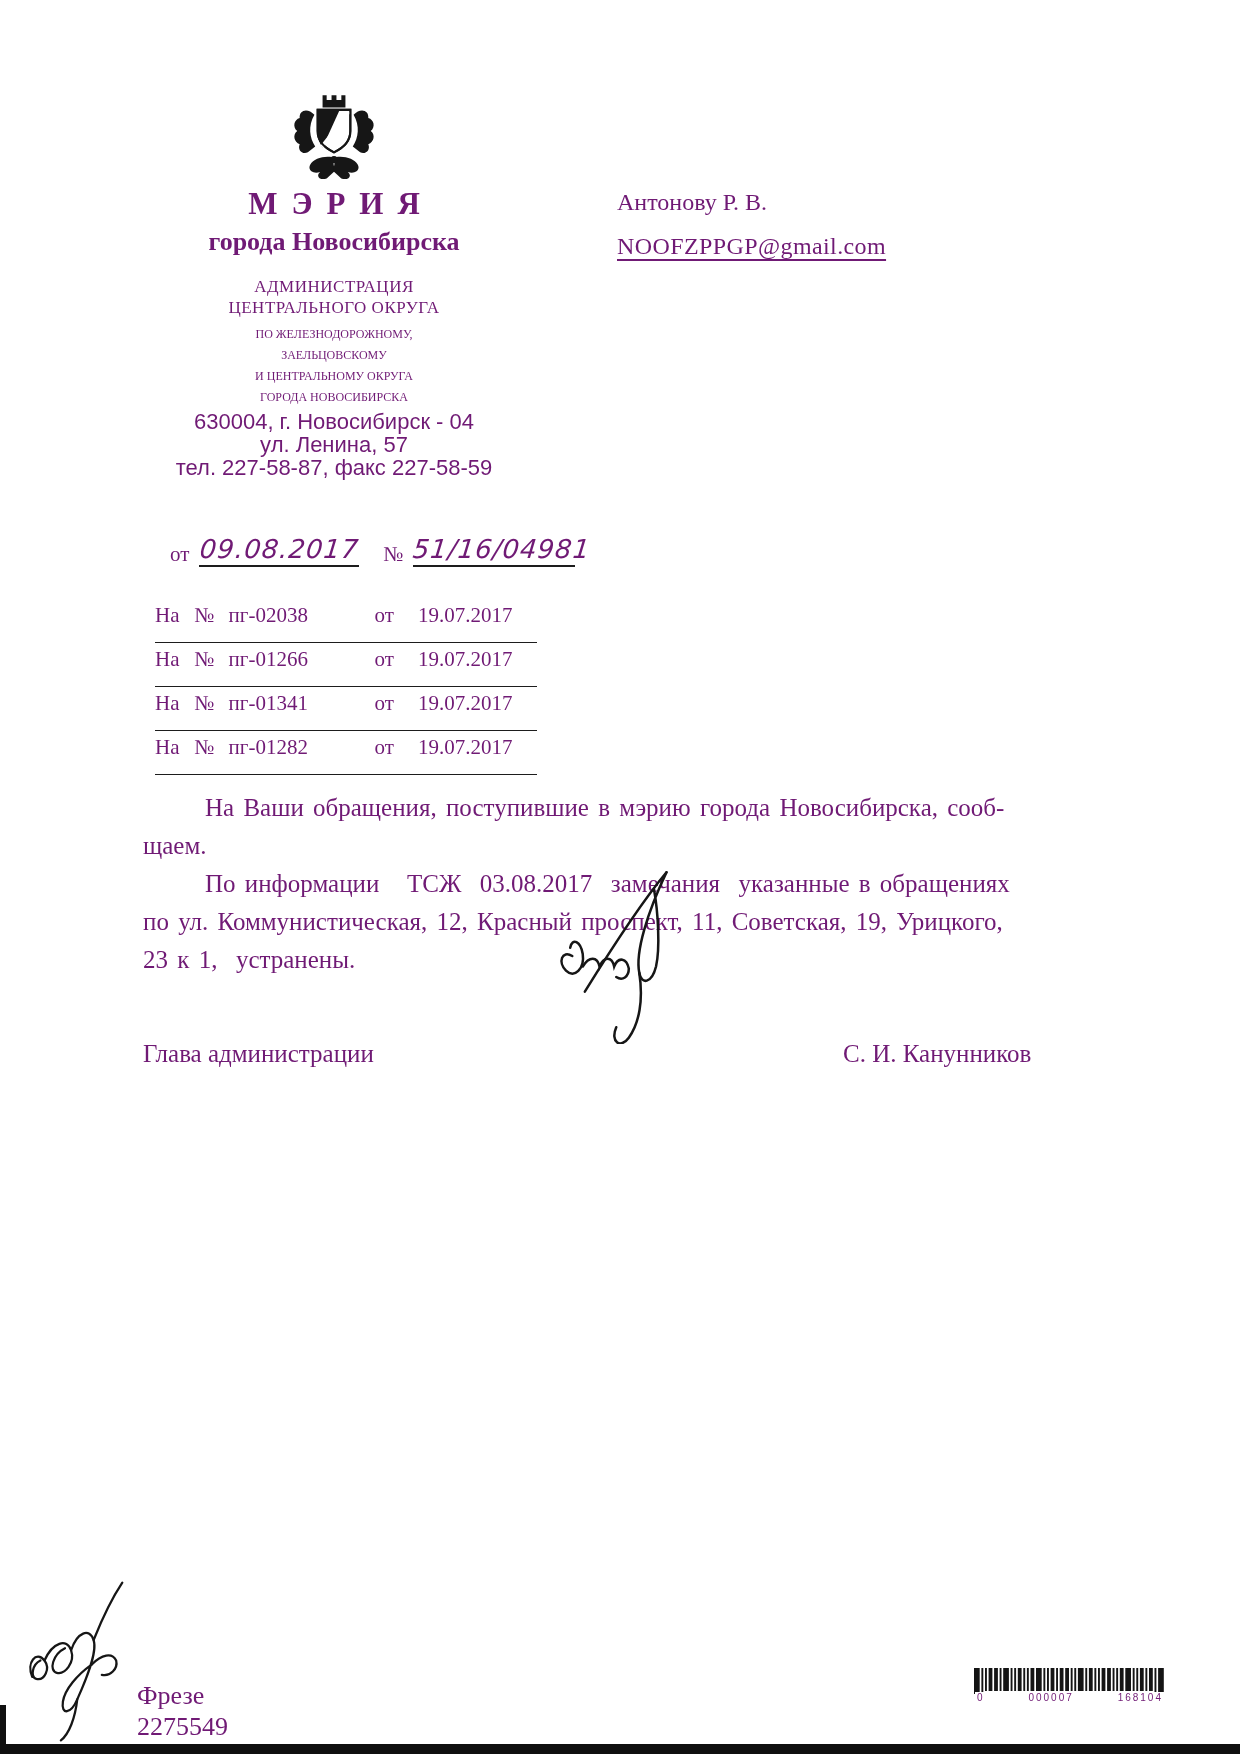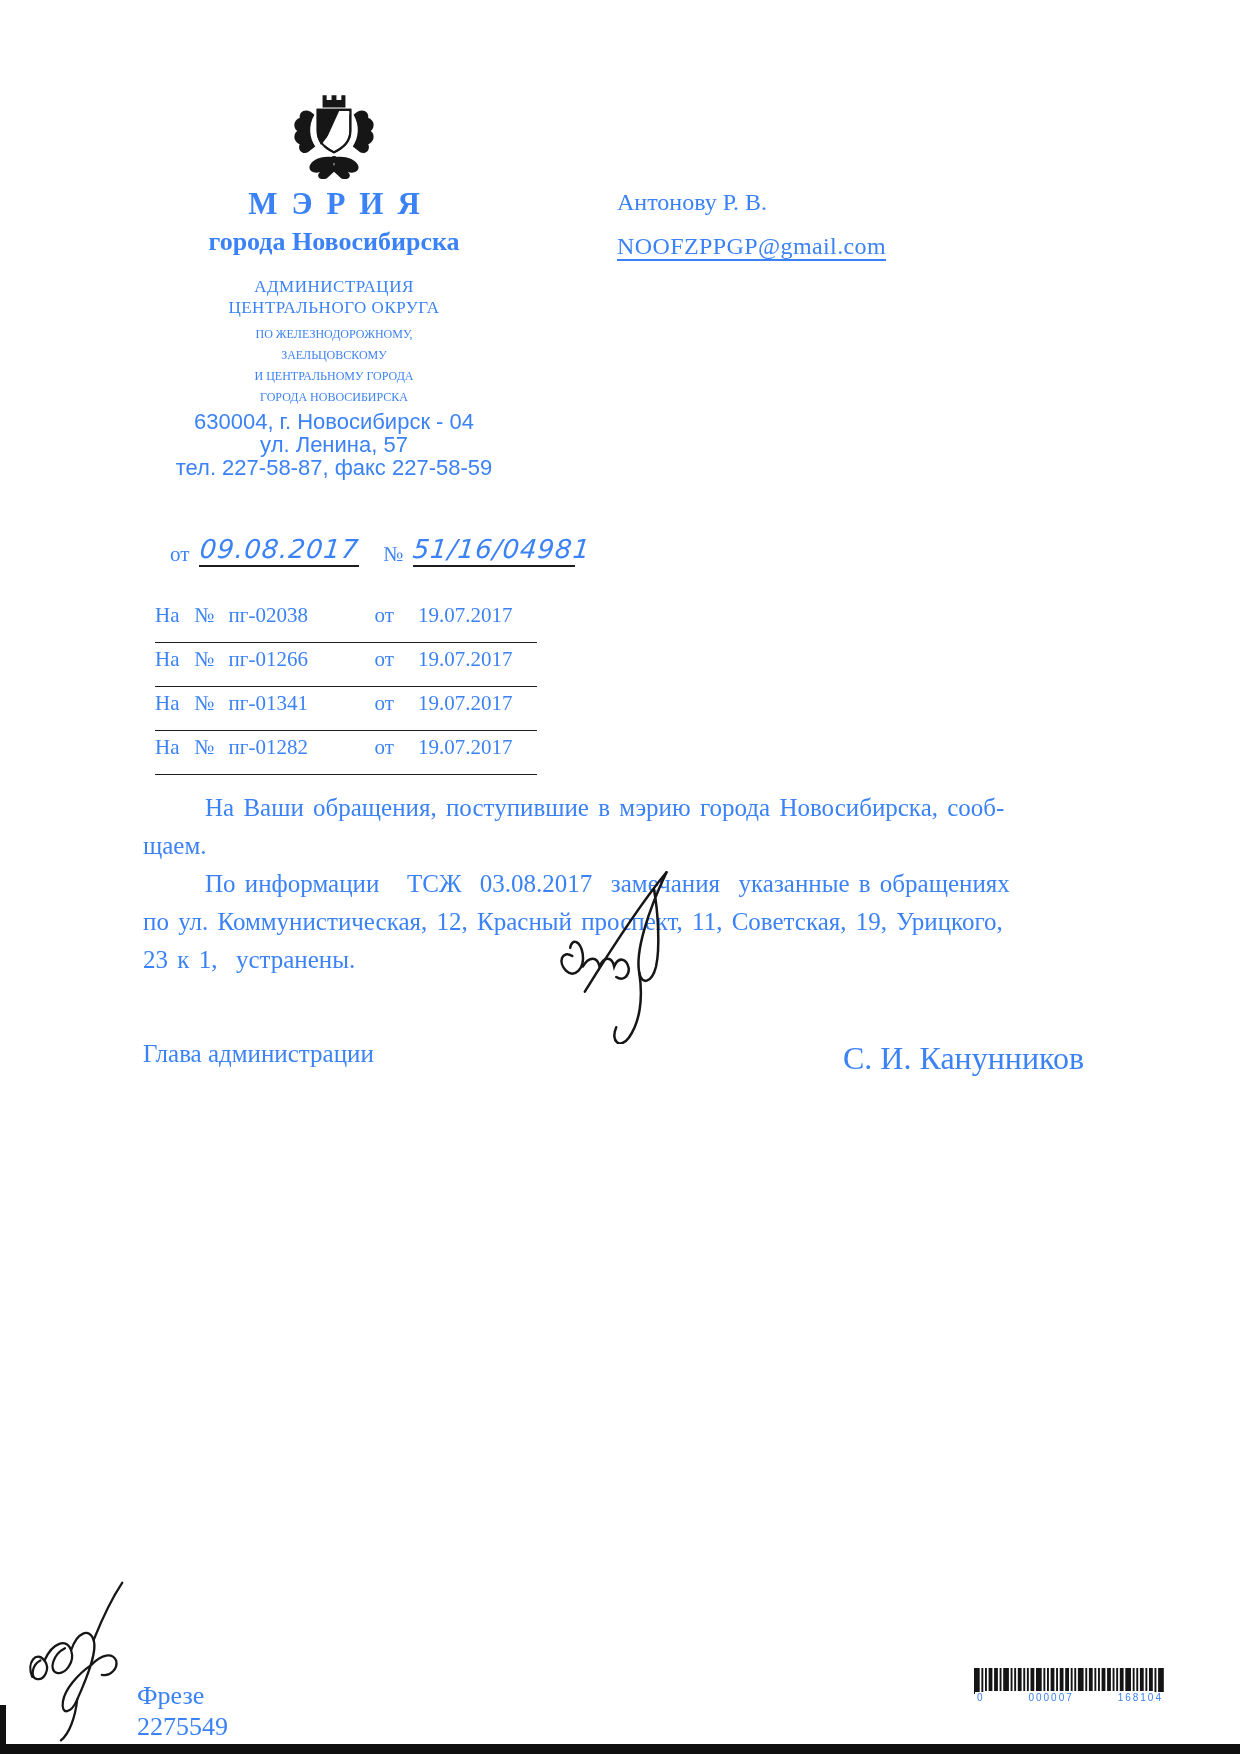--- a/index.html
+++ b/index.html
@@ -1,17 +1,17 @@
 <!DOCTYPE html>
 <html><head>
 <meta charset="utf-8">
 <style>
   html,body{margin:0;padding:0;background:#e8e8e8;}
   .page{position:relative;width:1240px;height:1754px;background:#ffffff;overflow:hidden;
-        font-family:"Liberation Serif",serif;color:#3b82f6;margin:0 auto;}
+        font-family:"Liberation Serif",serif;color:#701a75;margin:0 auto;}
 
   
   .letterhead{position:absolute;left:138px;top:92px;width:392px;text-align:center;}
   .emblem{display:block;margin:0 auto;}
   .org1{font-weight:700;font-size:31px;line-height:1.05;letter-spacing:14px;padding-left:14px;margin-top:8px;}
   .org2{font-weight:700;font-size:26px;line-height:1.2;margin-top:5px;}
   .dept-big{font-weight:400;font-size:17px;line-height:1.27;letter-spacing:0.5px;}
   .dept-big.first{margin-top:19px;}
   .dept-small{font-weight:400;font-size:12px;line-height:21px;margin-top:5px;}
   .addr{font-family:"Liberation Sans",sans-serif;font-size:22px;line-height:23px;margin-top:2px;}
@@ -39,21 +39,21 @@
   .ref-row .num{width:118px;}
   .ref-row .ot{margin-left:28px;margin-right:24px;}
 
   
   .body-text{position:absolute;left:143px;top:789px;width:970px;font-size:25px;line-height:38px;word-spacing:3px;}
   .body-line{white-space:pre;}
   .indent{text-indent:62px;}
 
   
   .sig-title{position:absolute;left:143px;top:1040px;font-size:25px;}
-  .sig-name{position:absolute;left:843px;top:1040px;font-size:32px;}
+  .sig-name{position:absolute;left:843px;top:1040px;font-size:25px;}
   .sig-svg{position:absolute;left:548px;top:866px;}
 
   
   .executor{position:absolute;left:137px;top:1680px;font-size:26px;line-height:31px;}
   .scribble-svg{position:absolute;left:24px;top:1578px;}
   .barcode{position:absolute;left:972px;top:1668px;width:196px;}
   .barcode-digits{display:flex;justify-content:space-between;width:190px;margin:-7px auto 0 auto;
                   font-family:"Liberation Sans",sans-serif;font-size:10px;letter-spacing:2px;}
   .barcode-digits span{background:#ffffff;padding:0 2px;}
   .edge-strip{position:absolute;left:0;bottom:0;width:100%;height:10px;background:#101010;}
@@ -79,21 +79,21 @@
       <path d="M45,65 L79,22" stroke="#ffffff" stroke-width="4"></path>
       <path d="M40,20 h40 v26 c0,13 -9,21 -20,26 c-11,-5 -20,-13 -20,-26 z" fill="none" stroke="#161616" stroke-width="2.5"></path>
     </svg>
     <div class="org1">МЭРИЯ</div>
     <div class="org2">города Новосибирска</div>
     <div class="dept-big first">АДМИНИСТРАЦИЯ</div>
     <div class="dept-big">ЦЕНТРАЛЬНОГО ОКРУГА</div>
     <div class="dept-small">
       <div>ПО ЖЕЛЕЗНОДОРОЖНОМУ,</div>
       <div>ЗАЕЛЬЦОВСКОМУ</div>
-      <div>И ЦЕНТРАЛЬНОМУ ГОРОДА</div>
+      <div>И ЦЕНТРАЛЬНОМУ ОКРУГА</div>
       <div>ГОРОДА НОВОСИБИРСКА</div>
     </div>
     <div class="addr">
       <div>630004, г. Новосибирск - 04</div>
       <div>ул. Ленина, 57</div>
       <div>тел. 227-58-87, факс 227-58-59</div>
     </div>
   </div>
 
   <div class="recipient">

